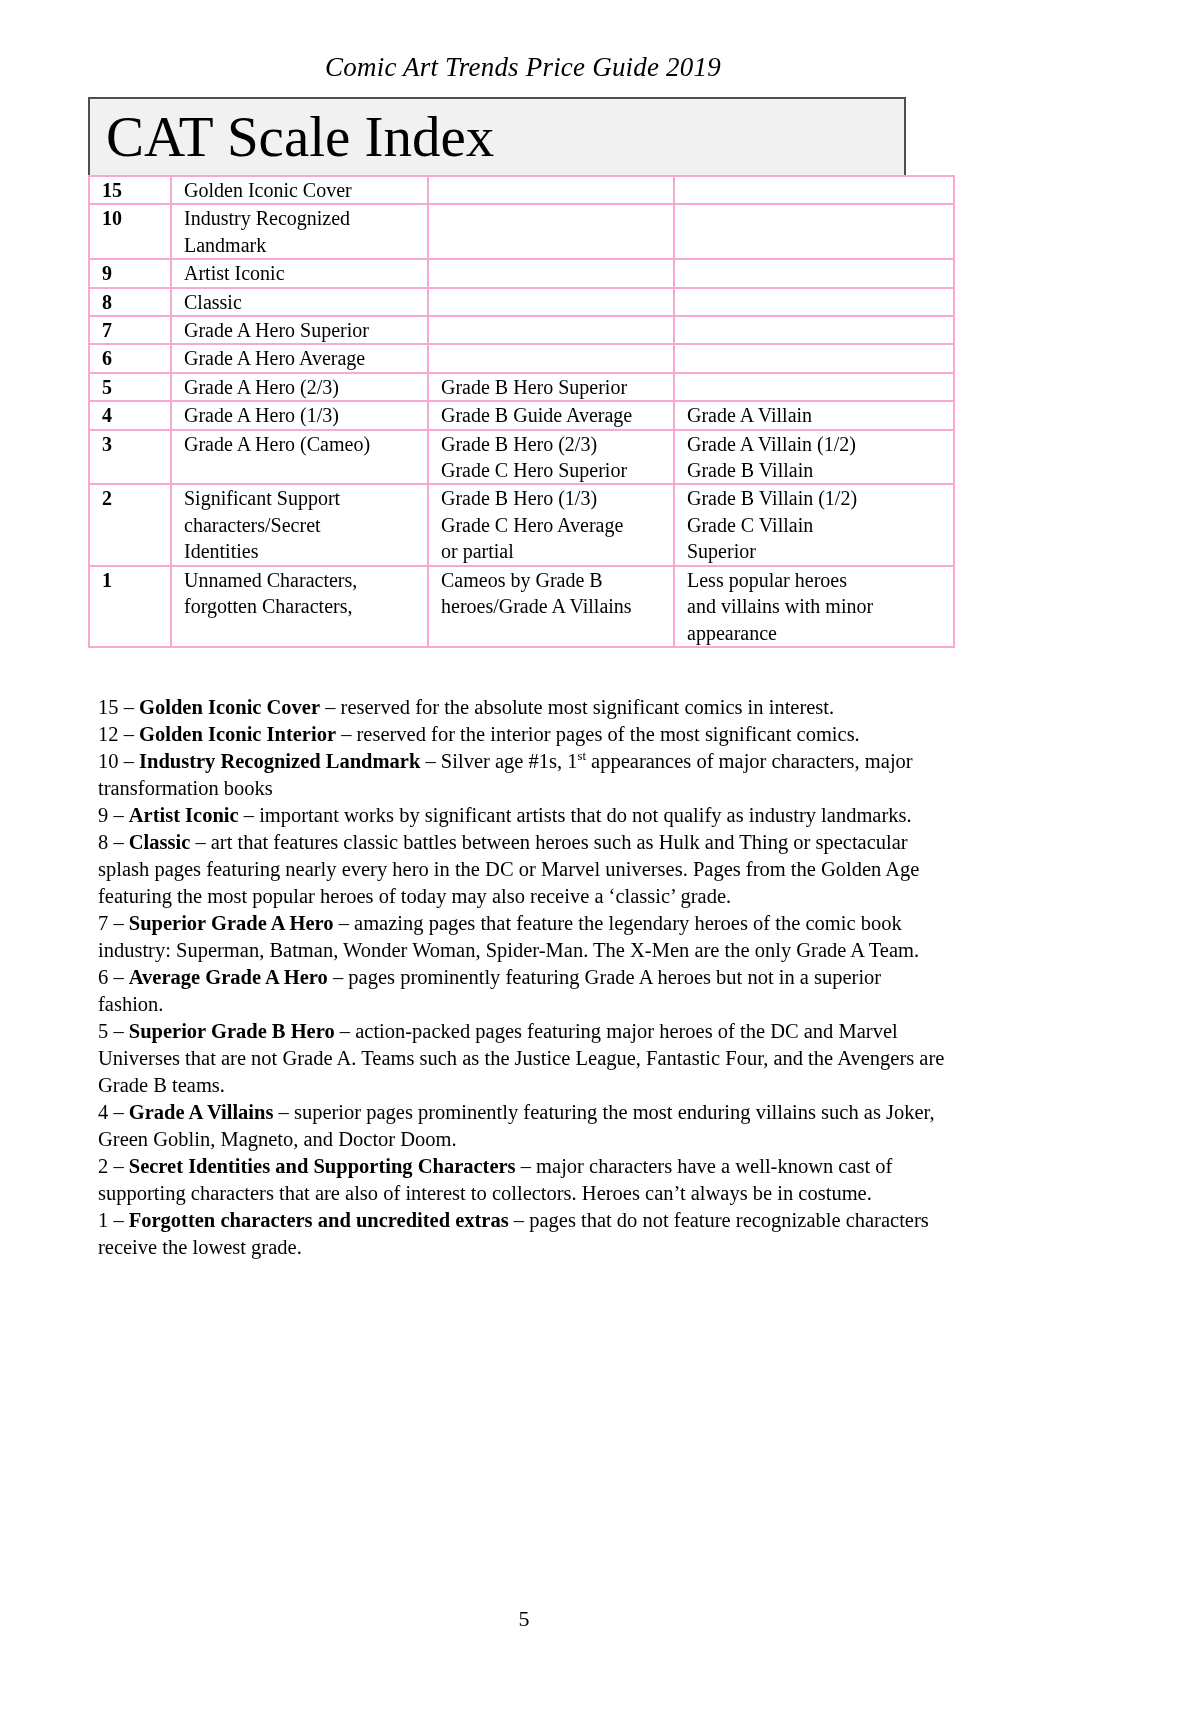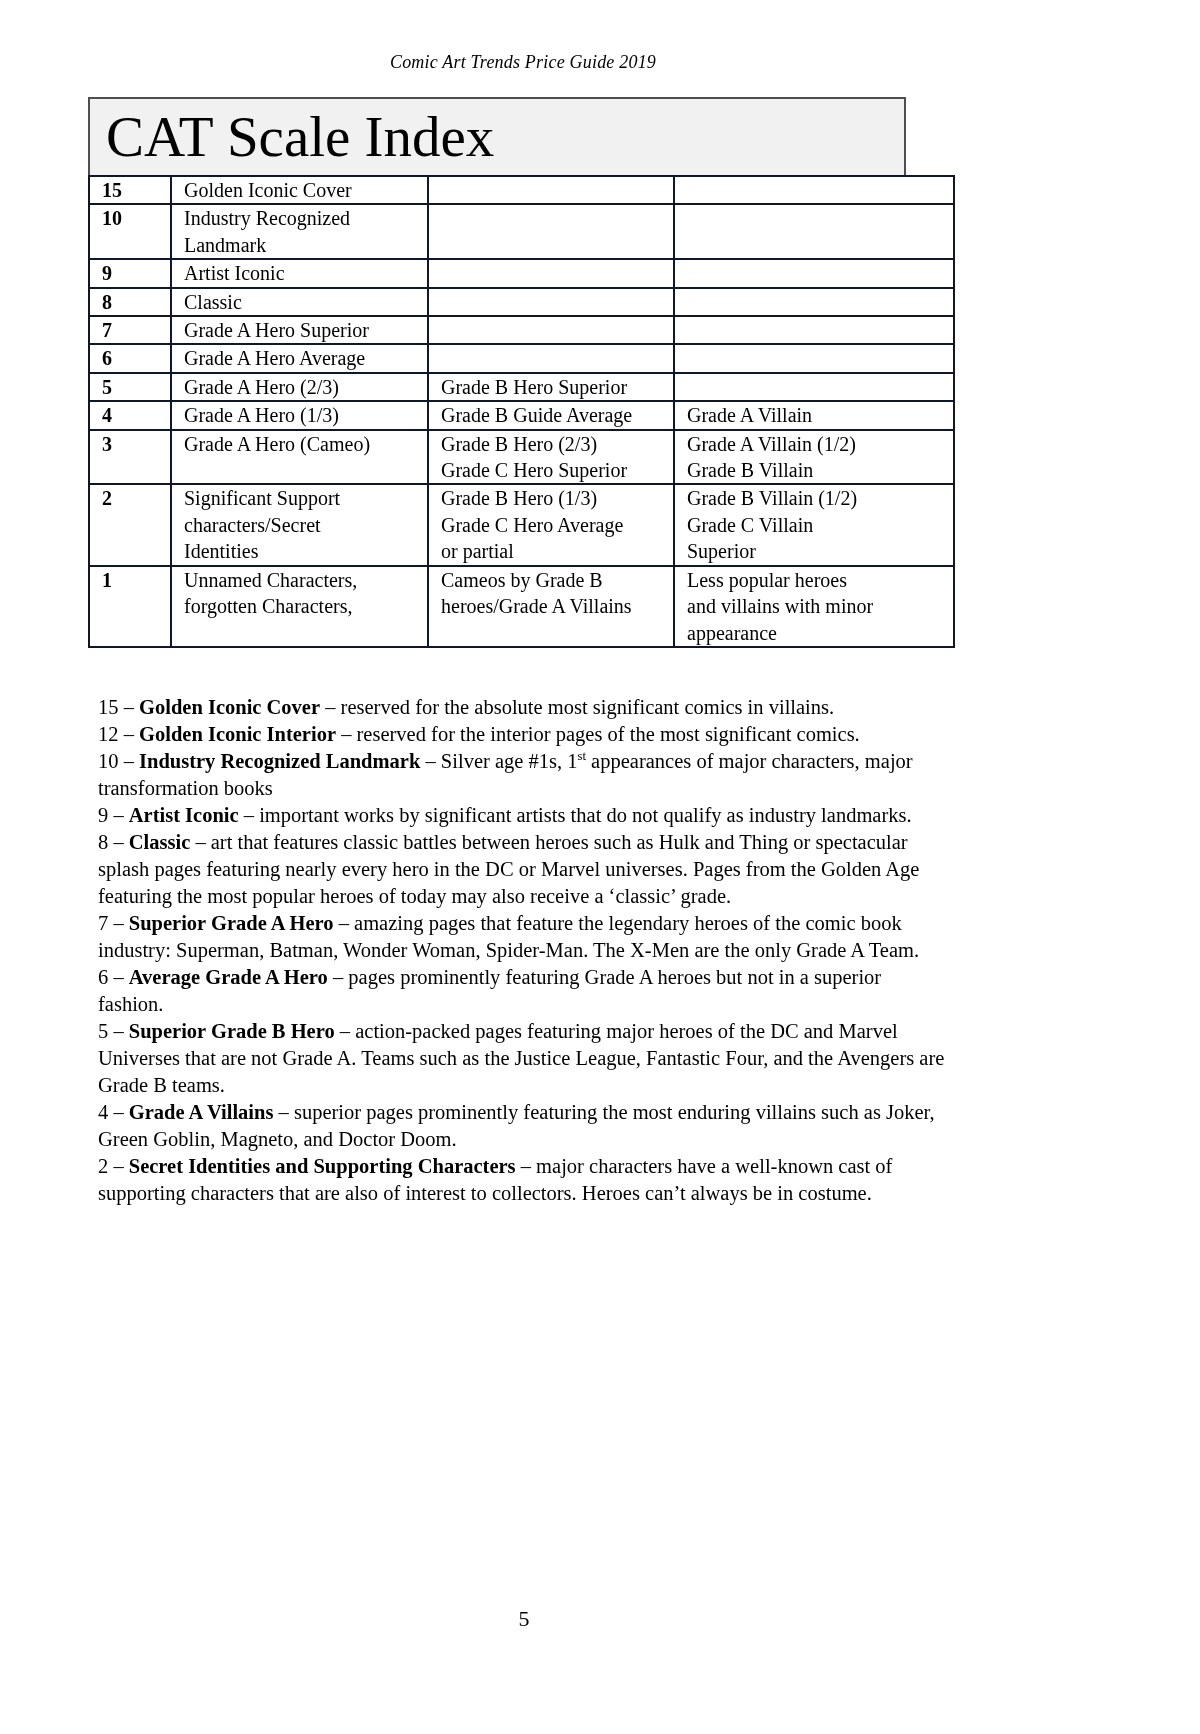--- a/index.html
+++ b/index.html
@@ -8,21 +8,21 @@
     width: 1200px; height: 1734px;
     position: relative;
     font-family: "Liberation Serif", "DejaVu Serif", serif;
     color: #000000;
   }
   .page-header {
     position: absolute;
     top: 52px; left: 98px; width: 850px;
     text-align: center;
     font-style: italic;
-    font-size: 18px;
+    font-size: 27px;
     letter-spacing: 0.2px;
   }
   .index-wrap {
     position: absolute;
     top: 97px; left: 88px; width: 818px;
   }
   .index-title {
     border: 2px solid #4f4f4f;
     border-bottom: none;
     background: #f1f1f1;
@@ -31,21 +31,21 @@
     line-height: 76px;
     padding-left: 16px;
     white-space: nowrap;
   }
   table.scale {
     border-collapse: collapse;
     width: 818px;
     table-layout: fixed;
   }
   table.scale td {
-    border: 2px solid #0f172a;
+    border: 2px solid #f9a8d4;
     vertical-align: top;
     font-size: 20px;
     line-height: 26.4px;
     padding: 0 0 0 12px;
     white-space: pre-line;
     overflow: hidden;
   }
   td.score { width: 82px; font-weight: bold; }
   td.hero-a { width: 257px; }
   td.hero-bc { width: 246px; }
@@ -155,25 +155,26 @@
 heroes/Grade A Villains</td>
         <td class="villain">Less popular heroes
 and villains with minor
 appearance</td>
       </tr>
     </tbody>
   </table>
 </div>
 
 <div class="definitions">
-  <p class="def"><span>15 – </span><strong>Golden Iconic Cover</strong><span> – reserved for the absolute most significant comics in villains.</span></p>
+  <p class="def"><span>15 – </span><strong>Golden Iconic Cover</strong><span> – reserved for the absolute most significant comics in interest.</span></p>
   <p class="def"><span>12 – </span><strong>Golden Iconic Interior</strong><span> – reserved for the interior pages of the most significant comics.</span></p>
   <p class="def"><span>10 – </span><strong>Industry Recognized Landmark</strong><span> – Silver age #1s, 1</span><sup>st</sup><span> appearances of major characters, major transformation books</span></p>
   <p class="def"><span>9 – </span><strong>Artist Iconic</strong><span> – important works by significant artists that do not qualify as industry landmarks.</span></p>
   <p class="def"><span>8 – </span><strong>Classic</strong><span> – art that features classic battles between heroes such as Hulk and Thing or spectacular splash pages featuring nearly every hero in the DC or Marvel universes.  Pages from the Golden Age featuring the most popular heroes of today may also receive a ‘classic’ grade.</span></p>
   <p class="def"><span>7 – </span><strong>Superior Grade A Hero</strong><span> – amazing pages that feature the legendary heroes of the comic book industry: Superman, Batman, Wonder Woman, Spider-Man.  The X-Men are the only Grade A Team.</span></p>
   <p class="def"><span>6 – </span><strong>Average Grade A Hero</strong><span> – pages prominently featuring Grade A heroes but not in a superior fashion.</span></p>
   <p class="def"><span>5 – </span><strong>Superior Grade B Hero</strong><span> – action-packed pages featuring major heroes of the DC and Marvel Universes that are not Grade A.  Teams such as the Justice League, Fantastic Four, and the Avengers are Grade B teams.</span></p>
   <p class="def"><span>4 – </span><strong>Grade A Villains</strong><span> – superior pages prominently featuring the most enduring villains such as Joker, Green Goblin, Magneto, and Doctor Doom.</span></p>
   <p class="def"><span>2 – </span><strong>Secret Identities and Supporting Characters</strong><span> – major characters have a well-known cast of supporting characters that are also of interest to collectors.  Heroes can’t always be in costume.</span></p>
+  <p class="def"><span>1 – </span><strong>Forgotten characters and uncredited extras</strong><span> – pages that do not feature recognizable characters receive the lowest grade.</span></p>
 </div>
 
 <div class="page-number">5</div>
 
 </body></html>

